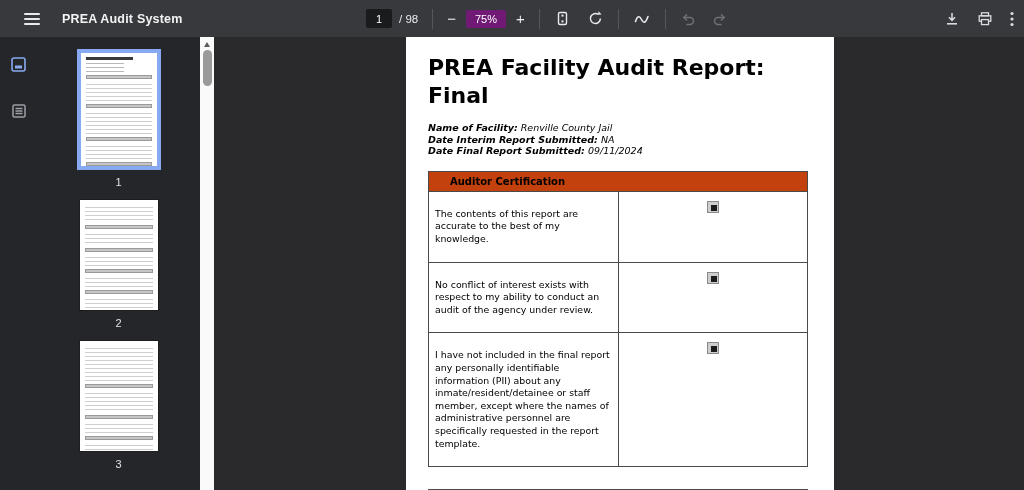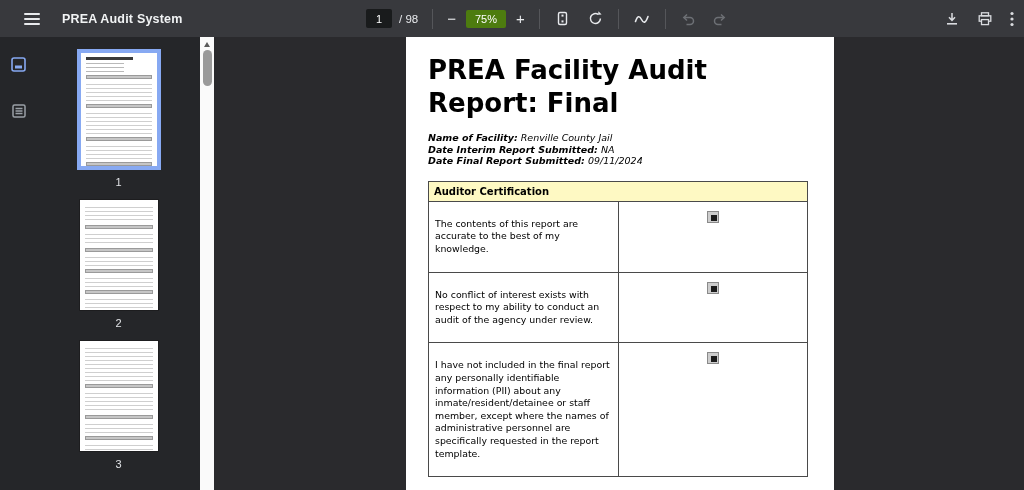--- a/index.html
+++ b/index.html
@@ -15,21 +15,21 @@
   .hamburger { width:16px; height:12px; display:flex; flex-direction:column; justify-content:space-between; }
   .hamburger i { display:block; height:2px; background:#e8eaed; border-radius:1px; }
   .app-title { color:#f1f3f4; font-size:12.5px; font-weight:bold; margin-left:22px; letter-spacing:.2px; }
   .tb-center { position:absolute; left:366px; top:0; height:37px; display:flex; align-items:center; }
   .page-input { width:26px; height:19px; background:#191b1c; border:none; border-radius:2px;
                 color:#fff; font-size:11px; text-align:center; font-family:"Liberation Sans",sans-serif; }
   .page-total { color:#e8eaed; font-size:11.5px; margin-left:7px; }
   .sep { width:1px; height:20px; background:#55565a; margin:0 14px; }
   .tb-btn { background:none; border:none; color:#e8eaed; font-size:15px; cursor:pointer;
             display:flex; align-items:center; justify-content:center; padding:0; }
-  .zoom-box { background:#4d7c0f; border-radius:2px; color:#fff; font-size:11px;
+  .zoom-box { background:#701a75; border-radius:2px; color:#fff; font-size:11px;
               padding:3px 9px; margin:0 10px; cursor:pointer; }
   .tb-center svg, .tb-right svg { display:block; }
   .gap16 { margin-left:16px; }
   .disabled { color:#6d7075 !important; cursor:default; }
   .tb-right { position:absolute; right:10px; top:0; height:37px; display:flex; align-items:center; gap:17px; }
   .tb-right .icon-btn { color:#dadce0; }
 
   
   .rail { position:absolute; left:0; top:37px; width:37px; height:453px; background:#252629;
           display:flex; flex-direction:column; align-items:center; padding-top:17px; gap:23px; }
@@ -52,30 +52,30 @@
   .panel-scrollbar { position:absolute; left:200px; top:37px; width:14px; height:453px; background:#fafafa; }
   .sb-arrow-up { width:0; height:0; border-left:3.5px solid transparent; border-right:3.5px solid transparent;
                  border-bottom:5px solid #5a5a5a; margin:5px auto 3px auto; }
   .sb-thumb { width:9px; height:36px; background:#9a9a9a; border-radius:5px; margin:0 auto; }
 
   
   .doc-area { position:absolute; left:214px; top:37px; width:810px; height:453px;
               background:#2a2a2d; overflow:hidden; }
   .page { position:absolute; left:192px; top:0; width:428px; height:640px; background:#fff;
           font-family:"DejaVu Sans", sans-serif; color:#000; padding:17px 26px 0 22px; }
-  .doc-title { font-size:26px; font-weight:bold; line-height:1.25; }
+  .doc-title { font-size:22px; font-weight:bold; line-height:1.25; }
   .meta { margin-top:13px;font-style:italic; }
   .meta-line { font-size:9.5px; line-height:11.6px; }
   .meta-line b { font-weight:bold; }
 
   table { border-collapse:collapse; width:380px; table-layout:fixed; }
   table, td, th { border:1px solid #4a4a4a; }
   .tbl { margin-top:14px; }
-  .tbl-hdr { background:#fef9c3; font-weight:bold; font-size:10px; text-align:left;
-             padding:4px 5px; }
+  .tbl-hdr { background:#c2410c; font-weight:bold; font-size:10px; text-align:left;
+             padding:4px 21px; }
   .cert-stmt { font-size:9.4px; line-height:12.6px; padding:16px 6px; }
   .cert-cb { width:32px; text-align:center; vertical-align:top; padding-top:6px; }
   .cb { display:inline-block; width:12px; height:12px; background:#cdcdcd;
         border:1px solid #8a8a8a; position:relative; }
   .cb-in { position:absolute; left:3px; top:3px; width:6px; height:6px; background:#1c1c1c; }
   .sig-cell { font-size:9.4px; padding:5px 6px; }
   .sig-cell b { font-weight:bold; }
   .sig-date { width:131px; }
 
   .info-tbl td { font-size:9.4px; vertical-align:top; }

